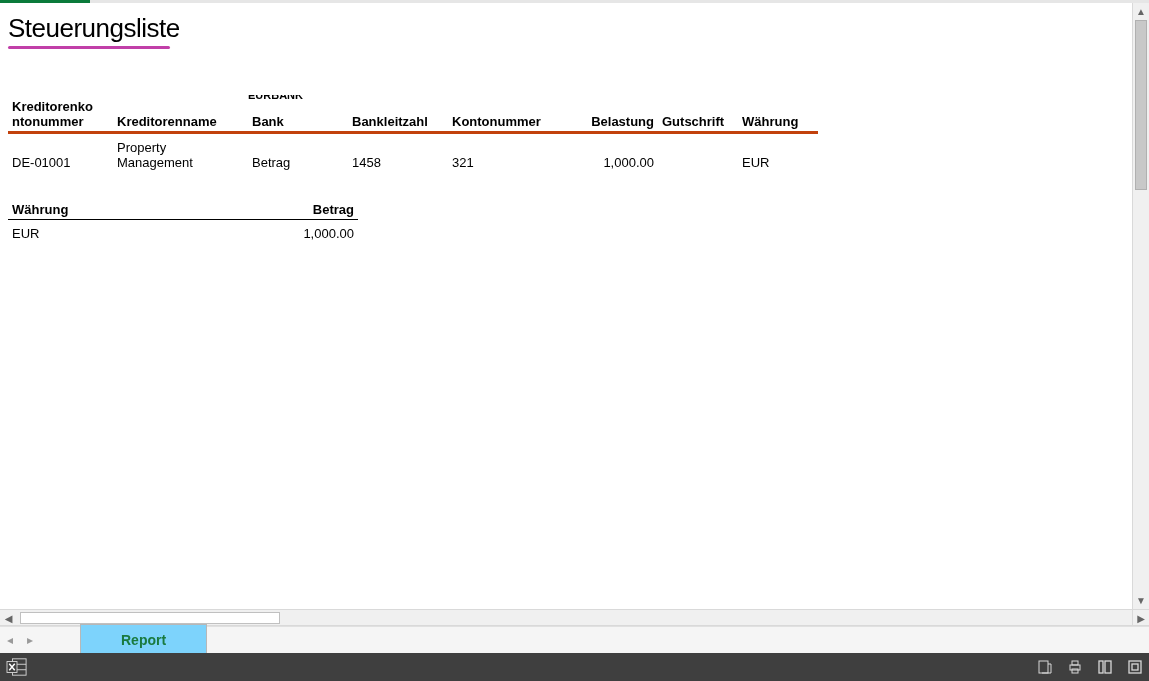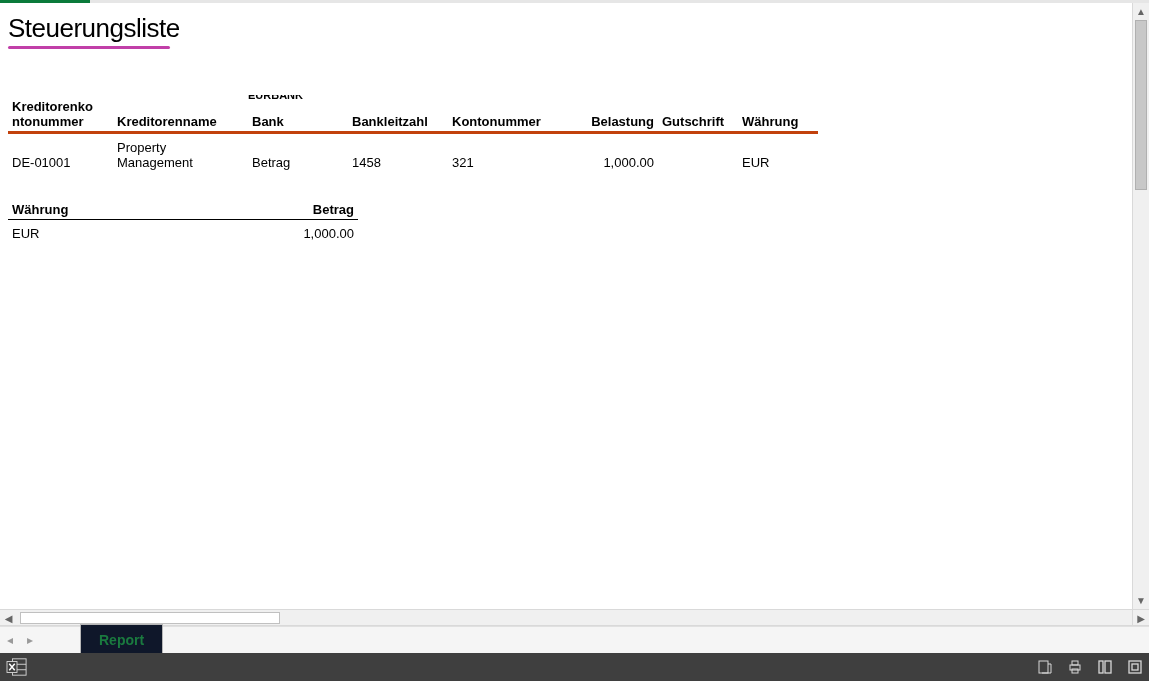--- a/index.html
+++ b/index.html
@@ -44,21 +44,21 @@
   
   .hscroll-row { position:absolute; left:0; right:0; bottom:55px; height:17px; background:#f0f0f0; border-top:1px solid #d9d9d9; border-bottom:1px solid #d9d9d9; }
   .hscroll-row .arrow-l, .hscroll-row .arrow-r { position:absolute; top:0; width:17px; height:17px; display:flex; align-items:center; justify-content:center; color:#666; font-size:10px; cursor:pointer; }
   .hscroll-row .arrow-l { left:0; }
   .hscroll-row .arrow-r { right:0; border-left:1px solid #d9d9d9; }
   .hscroll-row .thumb { position:absolute; left:20px; top:2px; height:12px; width:260px; background:#fff; border:1px solid #c0c0c0; }
 
   
   .sheet-row { position:absolute; left:0; right:0; bottom:28px; height:27px; background:#f5f5f5; border-top:1px solid #e0e0e0; display:flex; align-items:center; }
   .sheet-row .nav-btn { width:20px; text-align:center; color:#9a9a9a; font-size:12px; cursor:default; }
-  .sheet-tab { margin-left:40px; height:32px; padding:0 18px; background:#0f172a; border:1px solid #b7b7b7; border-bottom:2px solid #1a8f4a; display:flex; align-items:center; font-weight:700; color:#1a7a3f; font-size:14px; }
+  .sheet-tab { margin-left:40px; height:32px; padding:0 40px; background:#7dd3fc; border:1px solid #b7b7b7; border-bottom:2px solid #1a8f4a; display:flex; align-items:center; font-weight:700; color:#1a7a3f; font-size:14px; }
 
   
   .statusbar { position:absolute; left:0; right:0; bottom:0; height:28px; background:#3f3f3f; display:flex; align-items:center; justify-content:space-between; padding:0 6px; }
   .excel-logo { width:22px; height:20px; display:flex; align-items:center; justify-content:center; }
   .excel-logo svg { width:22px; height:20px; }
   .status-icons { display:flex; gap:14px; align-items:center; }
   .status-icons .ic { width:16px; height:16px; display:flex; align-items:center; justify-content:center; cursor:pointer; }
   .status-icons svg { stroke:#d8d8d8; fill:none; }
 </style>
 </head>

